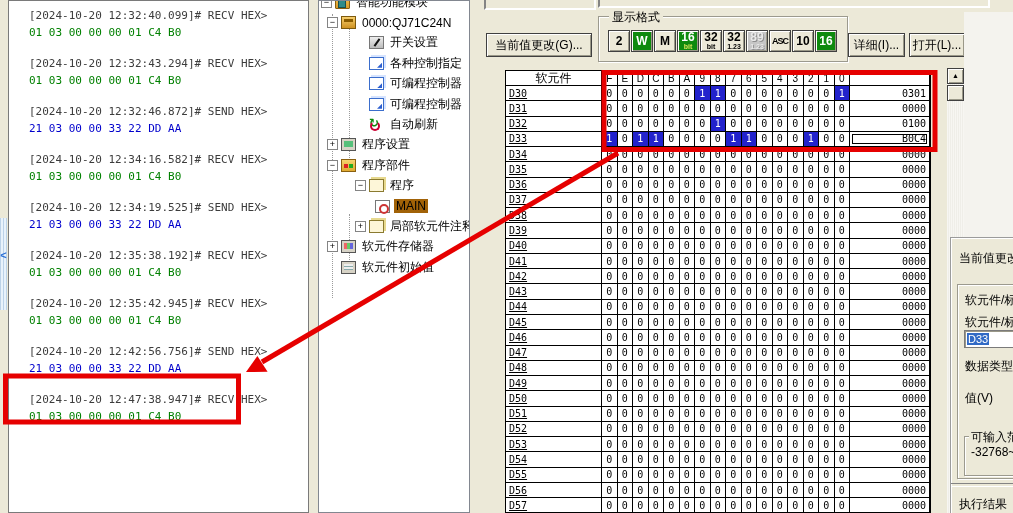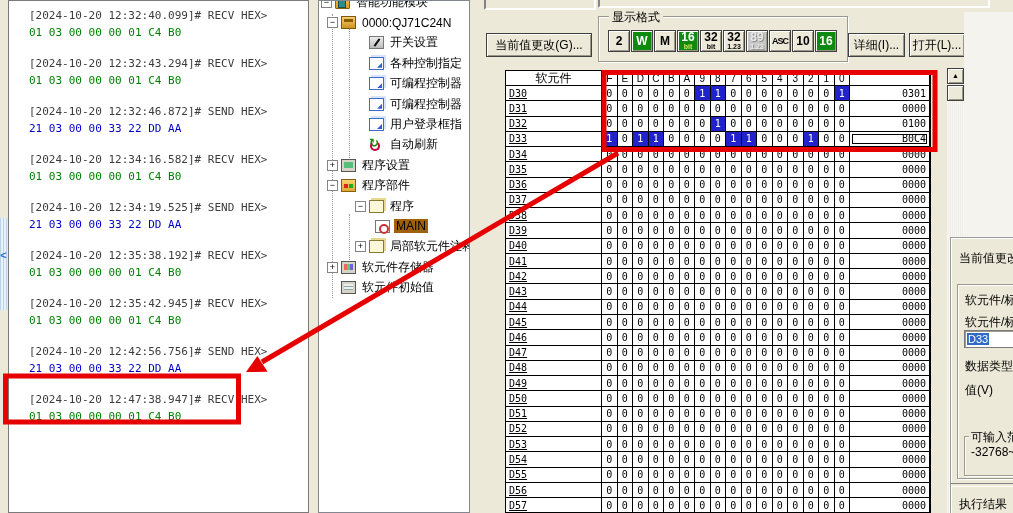--- a/index.html
+++ b/index.html
@@ -204,25 +204,20 @@
         <span class="ticon doc-icon" data-name="plc-system-icon"></span>
         <span class="tlabel" data-name="tree-item-label">可编程控制器</span>
       </div>
       <div class="trow lv2" data-name="tree-item">
         <span class="expander empty" data-name="tree-expander-placeholder"></span>
         <span class="ticon doc-icon" data-name="user-frame-content-icon"></span>
         <span class="tlabel" data-name="tree-item-label">可编程控制器</span>
       </div>
       <div class="trow lv2" data-name="tree-item">
         <span class="expander empty" data-name="tree-expander-placeholder"></span>
-        <span class="ticon doc-icon" data-name="user-frame-spec-icon"></span>
-        <span class="tlabel" data-name="tree-item-label">用户登录框指</span>
-      </div>
-      <div class="trow lv2" data-name="tree-item">
-        <span class="expander empty" data-name="tree-expander-placeholder"></span>
         <span class="ticon " data-name="auto-refresh-icon"></span>
         <span class="tlabel" data-name="tree-item-label">自动刷新</span>
       </div>
       <div class="trow lv1" data-name="tree-item">
         <span class="expander" data-name="expand-icon">+</span>
         <span class="ticon screen-icon" data-name="program-settings-icon"></span>
         <span class="tlabel" data-name="tree-item-label">程序设置</span>
       </div>
       <div class="trow lv1" data-name="tree-item">
         <span class="expander" data-name="collapse-icon">−</span>
@@ -898,21 +893,21 @@
 
 <div class="dialog" data-name="current-value-change-dialog">
   <div class="dtitle" data-name="dialog-title">当前值更改</div>
   <div class="group1" data-name="device-group-box"></div>
   <div class="lbl" style="left:14px;top:54px;" data-name="device-label-caption">软元件/标签</div>
   <div class="lbl" style="left:14px;top:76px;" data-name="device-label-caption2">软元件/标签</div>
   <div class="dev-input" data-name="device-input">
     <span class="sel" data-name="device-input-value">D33</span>
   </div>
   <div class="lbl" style="left:14px;top:120px;" data-name="data-type-label">数据类型</div>
-  <div class="lbl" style="left:14px;top:144px;" data-name="value-label">值(V)</div>
+  <div class="lbl" style="left:14px;top:152px;" data-name="value-label">值(V)</div>
   <div class="group2" data-name="input-range-group-box">
     <div class="gcap" data-name="input-range-caption">可输入范围</div>
     <div class="range" data-name="input-range-text">-32768~</div>
   </div>
   <div class="sep" data-name="dialog-separator"></div>
   <div class="result" data-name="execution-result-label">执行结果</div>
 </div>
 
 <svg class="annotations" data-name="annotation-overlay" viewBox="0 0 1013 513">
   <rect x="604" y="72.5" width="331" height="77" fill="none" stroke="#e60000" stroke-width="5" data-name="annotation-box-table"></rect>

